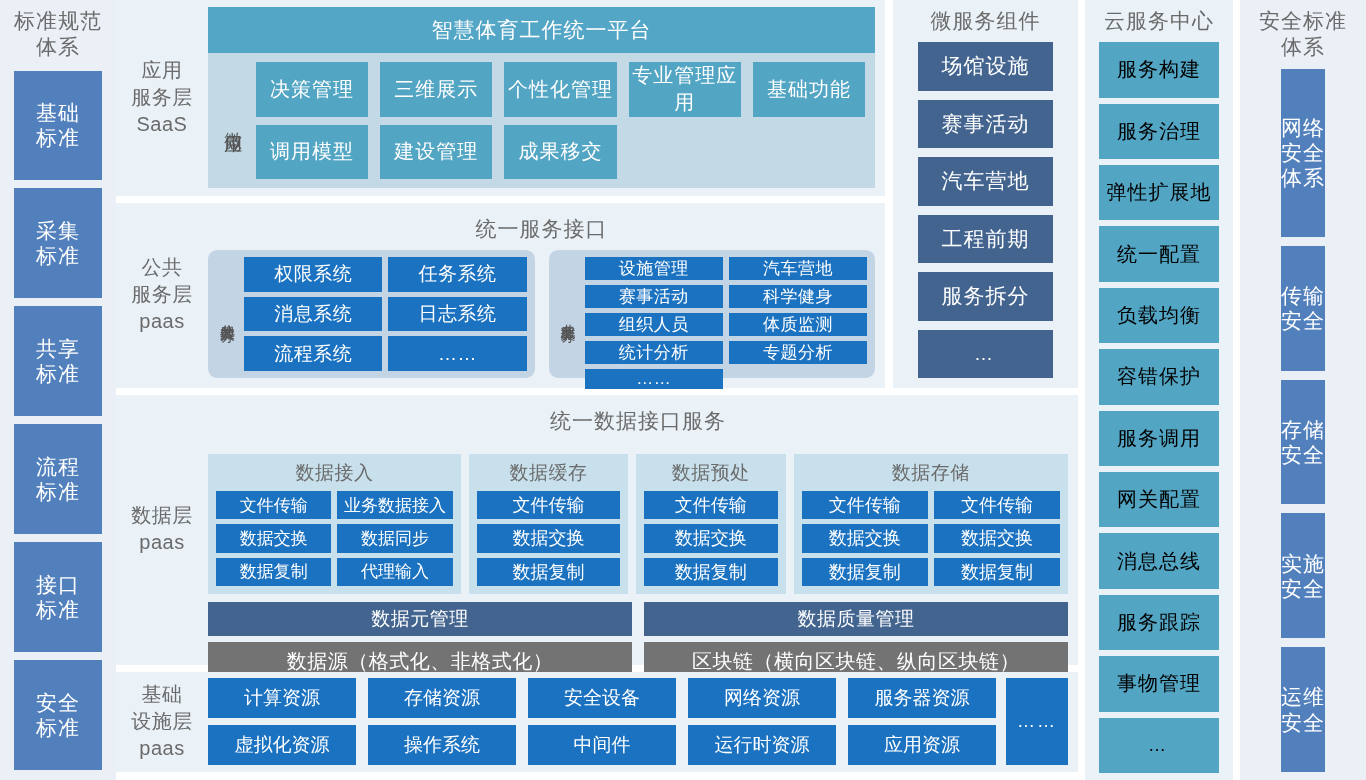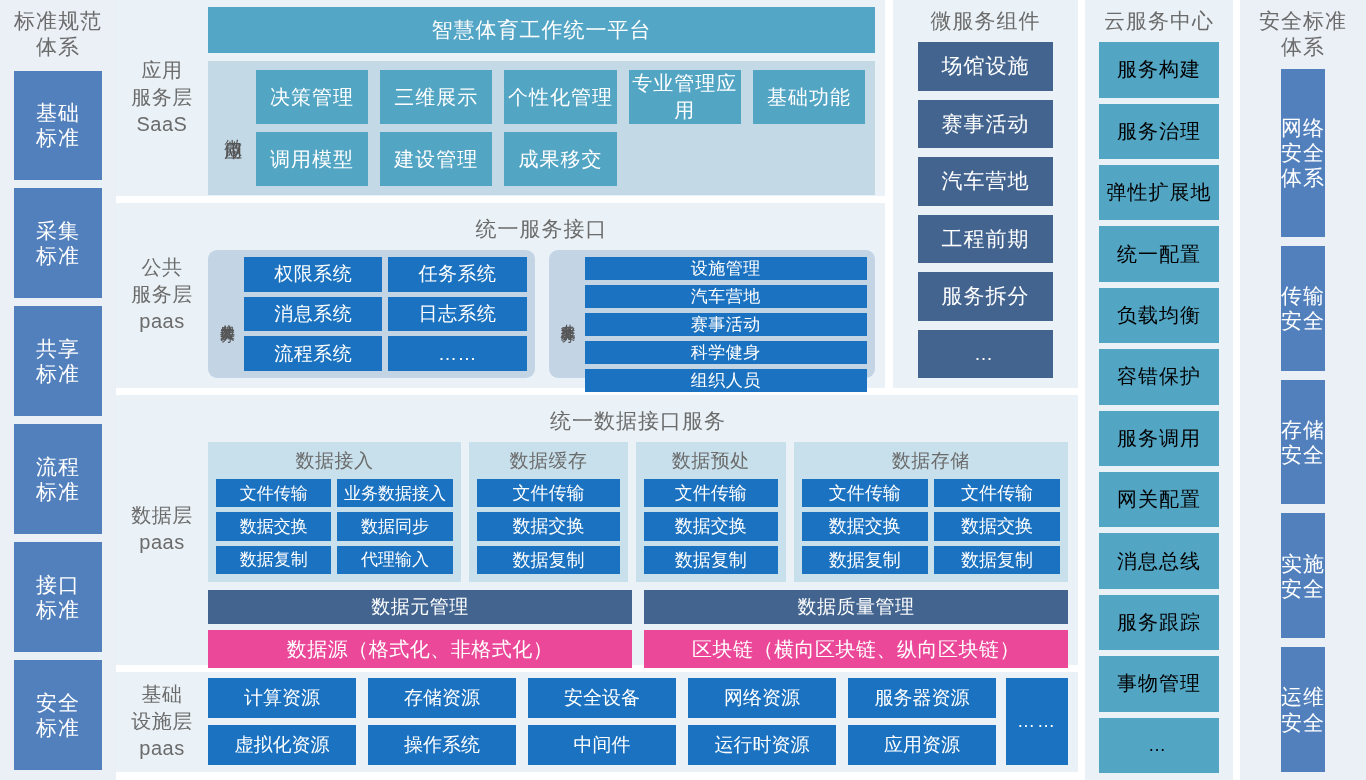--- a/index.html
+++ b/index.html
@@ -49,21 +49,21 @@
   .layer-label{
     flex:0 0 92px;width:92px;display:flex;align-items:center;justify-content:center;
     text-align:center;color:#6b6b6b;font-size:20px;line-height:1.35;letter-spacing:.5px;
   }
   .layer-body{flex:1 1 auto;min-width:0;display:flex;flex-direction:column;}
 
   
   .app-layer{height:196px;padding:7px 10px 8px 0;}
   .platform-bar{
     background:#54a6c6;color:#fff;text-align:center;font-size:21px;letter-spacing:1px;
-    height:46px;line-height:46px;margin:0 0 8px 0;
+    height:46px;line-height:46px;margin:0 0 0 0;
   }
   .micro-panel{
     background:#c3d9e6;flex:1 1 auto;display:flex;align-items:stretch;
     padding:9px 10px;box-sizing:border-box;gap:8px;
   }
   .vlabel{
     flex:0 0 30px;width:30px;color:#555;font-size:18px;letter-spacing:2px;
     display:flex;align-items:center;justify-content:center;text-align:center;
     line-height:1.15;
   }
@@ -85,48 +85,48 @@
     background:#c3d4e4;flex:1 1 0;display:flex;align-items:stretch;
     padding:7px 8px;box-sizing:border-box;gap:6px;min-width:0;border-radius:9px;
   }
   .vlabel-sm{
     flex:0 0 22px;width:22px;color:#555;font-size:15px;letter-spacing:1px;
     display:flex;align-items:center;justify-content:center;
   }
   .vlabel-sm span{writing-mode:vertical-rl;text-orientation:upright;}
   .gridP{flex:1 1 auto;display:grid;grid-auto-rows:1fr;gap:5px 6px;min-width:0;}
   .g2{grid-template-columns:repeat(2,1fr);}
-  .g3{grid-template-columns:repeat(1,1fr);}
+  .g3{grid-template-columns:repeat(2,1fr);}
   .bluebox{
     background:#1b72c0;color:#fff;display:flex;align-items:center;justify-content:center;
     font-size:19px;letter-spacing:.5px;text-align:center;white-space:nowrap;
   }
   .bluebox.sm{font-size:17px;}
 
   
   .data-layer{height:270px;padding:6px 10px 8px 0;}
-  .data-cols{display:flex;gap:8px;flex:0 0 auto;height:140px;}
+  .data-cols{display:flex;gap:8px;flex:0 0 auto;height:140px;margin-top:12px;}
   .data-group{background:#c8e0ec;box-sizing:border-box;padding:4px 8px 8px;display:flex;flex-direction:column;min-width:0;}
   .dg-title{text-align:center;color:#6b6b6b;font-size:19px;padding:2px 0 5px;letter-spacing:.5px;}
   .dg-grid{flex:1 1 auto;display:grid;grid-auto-rows:1fr;gap:5px 6px;}
   .dg-1{grid-template-columns:1fr;}
   .dg-2{grid-template-columns:repeat(2,1fr);}
   .dbox{
     background:#1b72c0;color:#fff;display:flex;align-items:center;justify-content:center;
     font-size:18px;text-align:center;white-space:nowrap;
   }
   .dbox.tight{font-size:17px;}
   .mgmt-rows{display:flex;flex-direction:column;gap:6px;margin-top:8px;}
   .mgmt-row{display:flex;gap:12px;}
   .slatebox{
     flex:1 1 0;background:#42648f;color:#fff;height:34px;line-height:34px;text-align:center;
     font-size:19px;letter-spacing:.5px;
   }
   .srcbox{
-    flex:1 1 0;background:#ec4899;color:#fff;height:38px;line-height:38px;text-align:center;
+    flex:1 1 0;background:#737373;color:#fff;height:38px;line-height:38px;text-align:center;
     font-size:20px;letter-spacing:.5px;
   }
 
   
   .infra-layer{height:100px;padding:6px 10px 7px 0;}
   .infra-wrap{display:flex;gap:10px;flex:1 1 auto;align-items:stretch;}
   .infra-grid{flex:1 1 auto;display:grid;grid-template-columns:repeat(5,1fr);grid-auto-rows:1fr;gap:7px 12px;}
   .ibox{
     background:#1b72c0;color:#fff;display:flex;align-items:center;justify-content:center;
     font-size:19px;text-align:center;white-space:nowrap;

